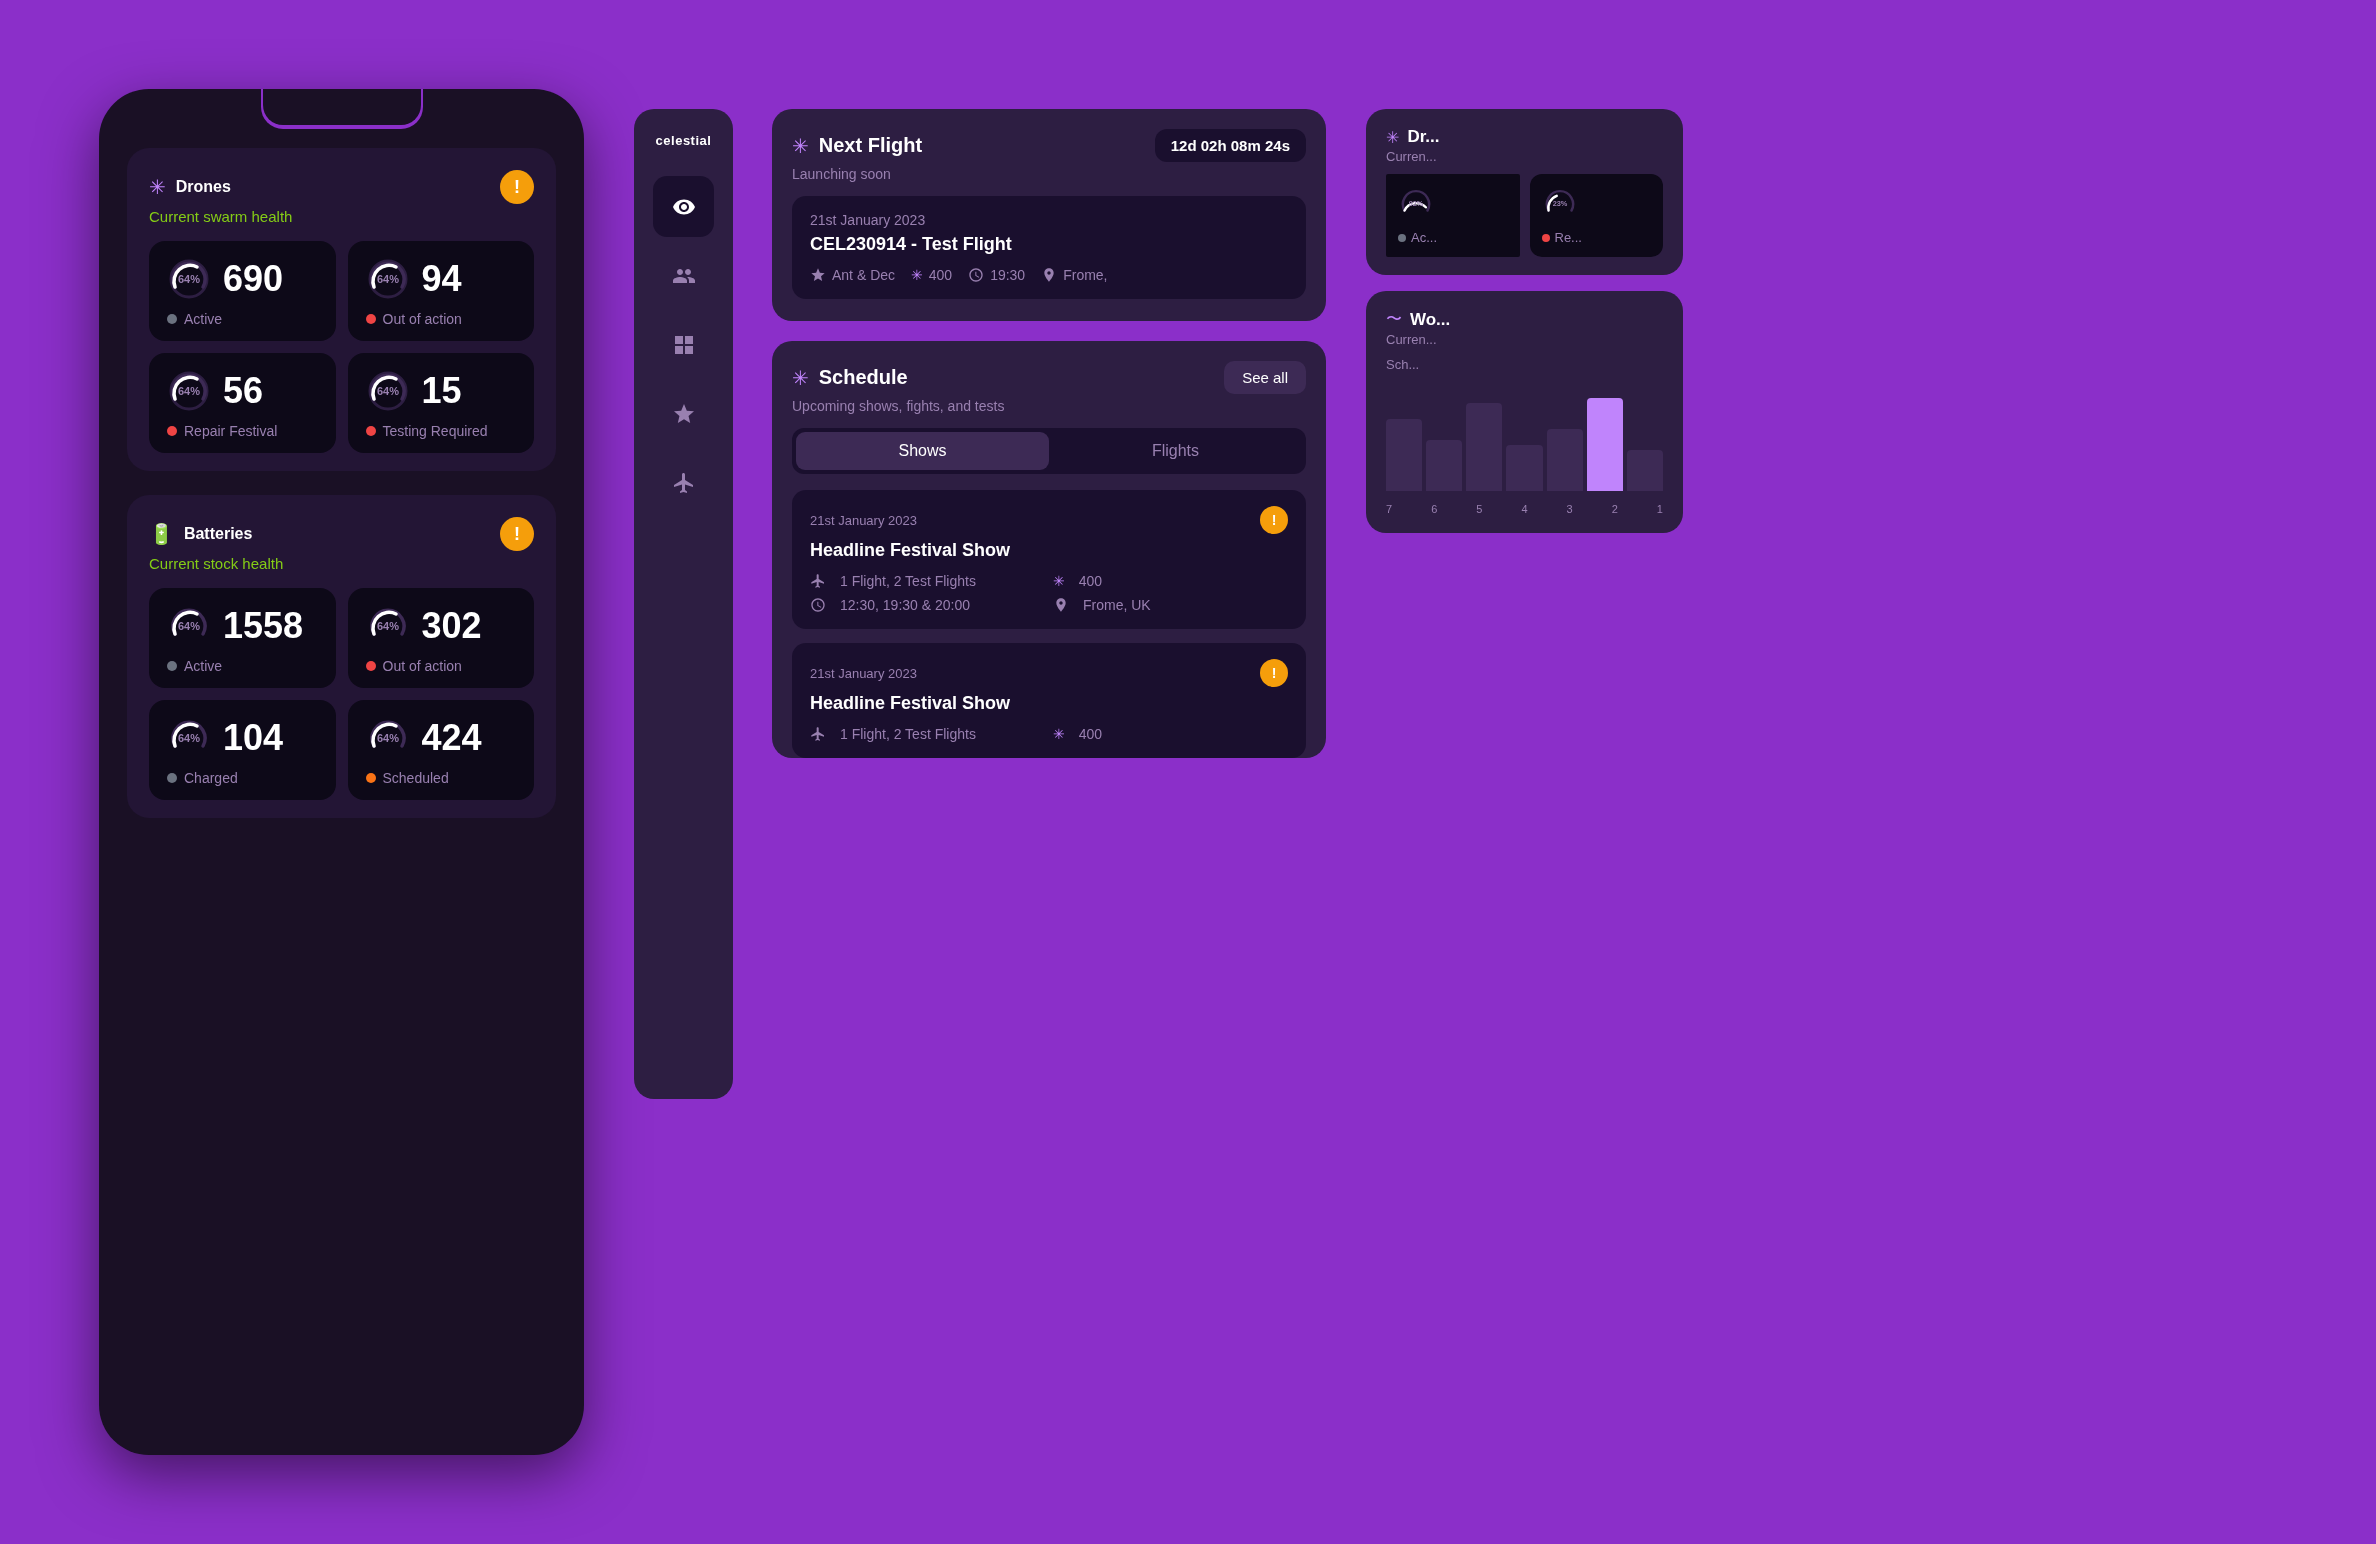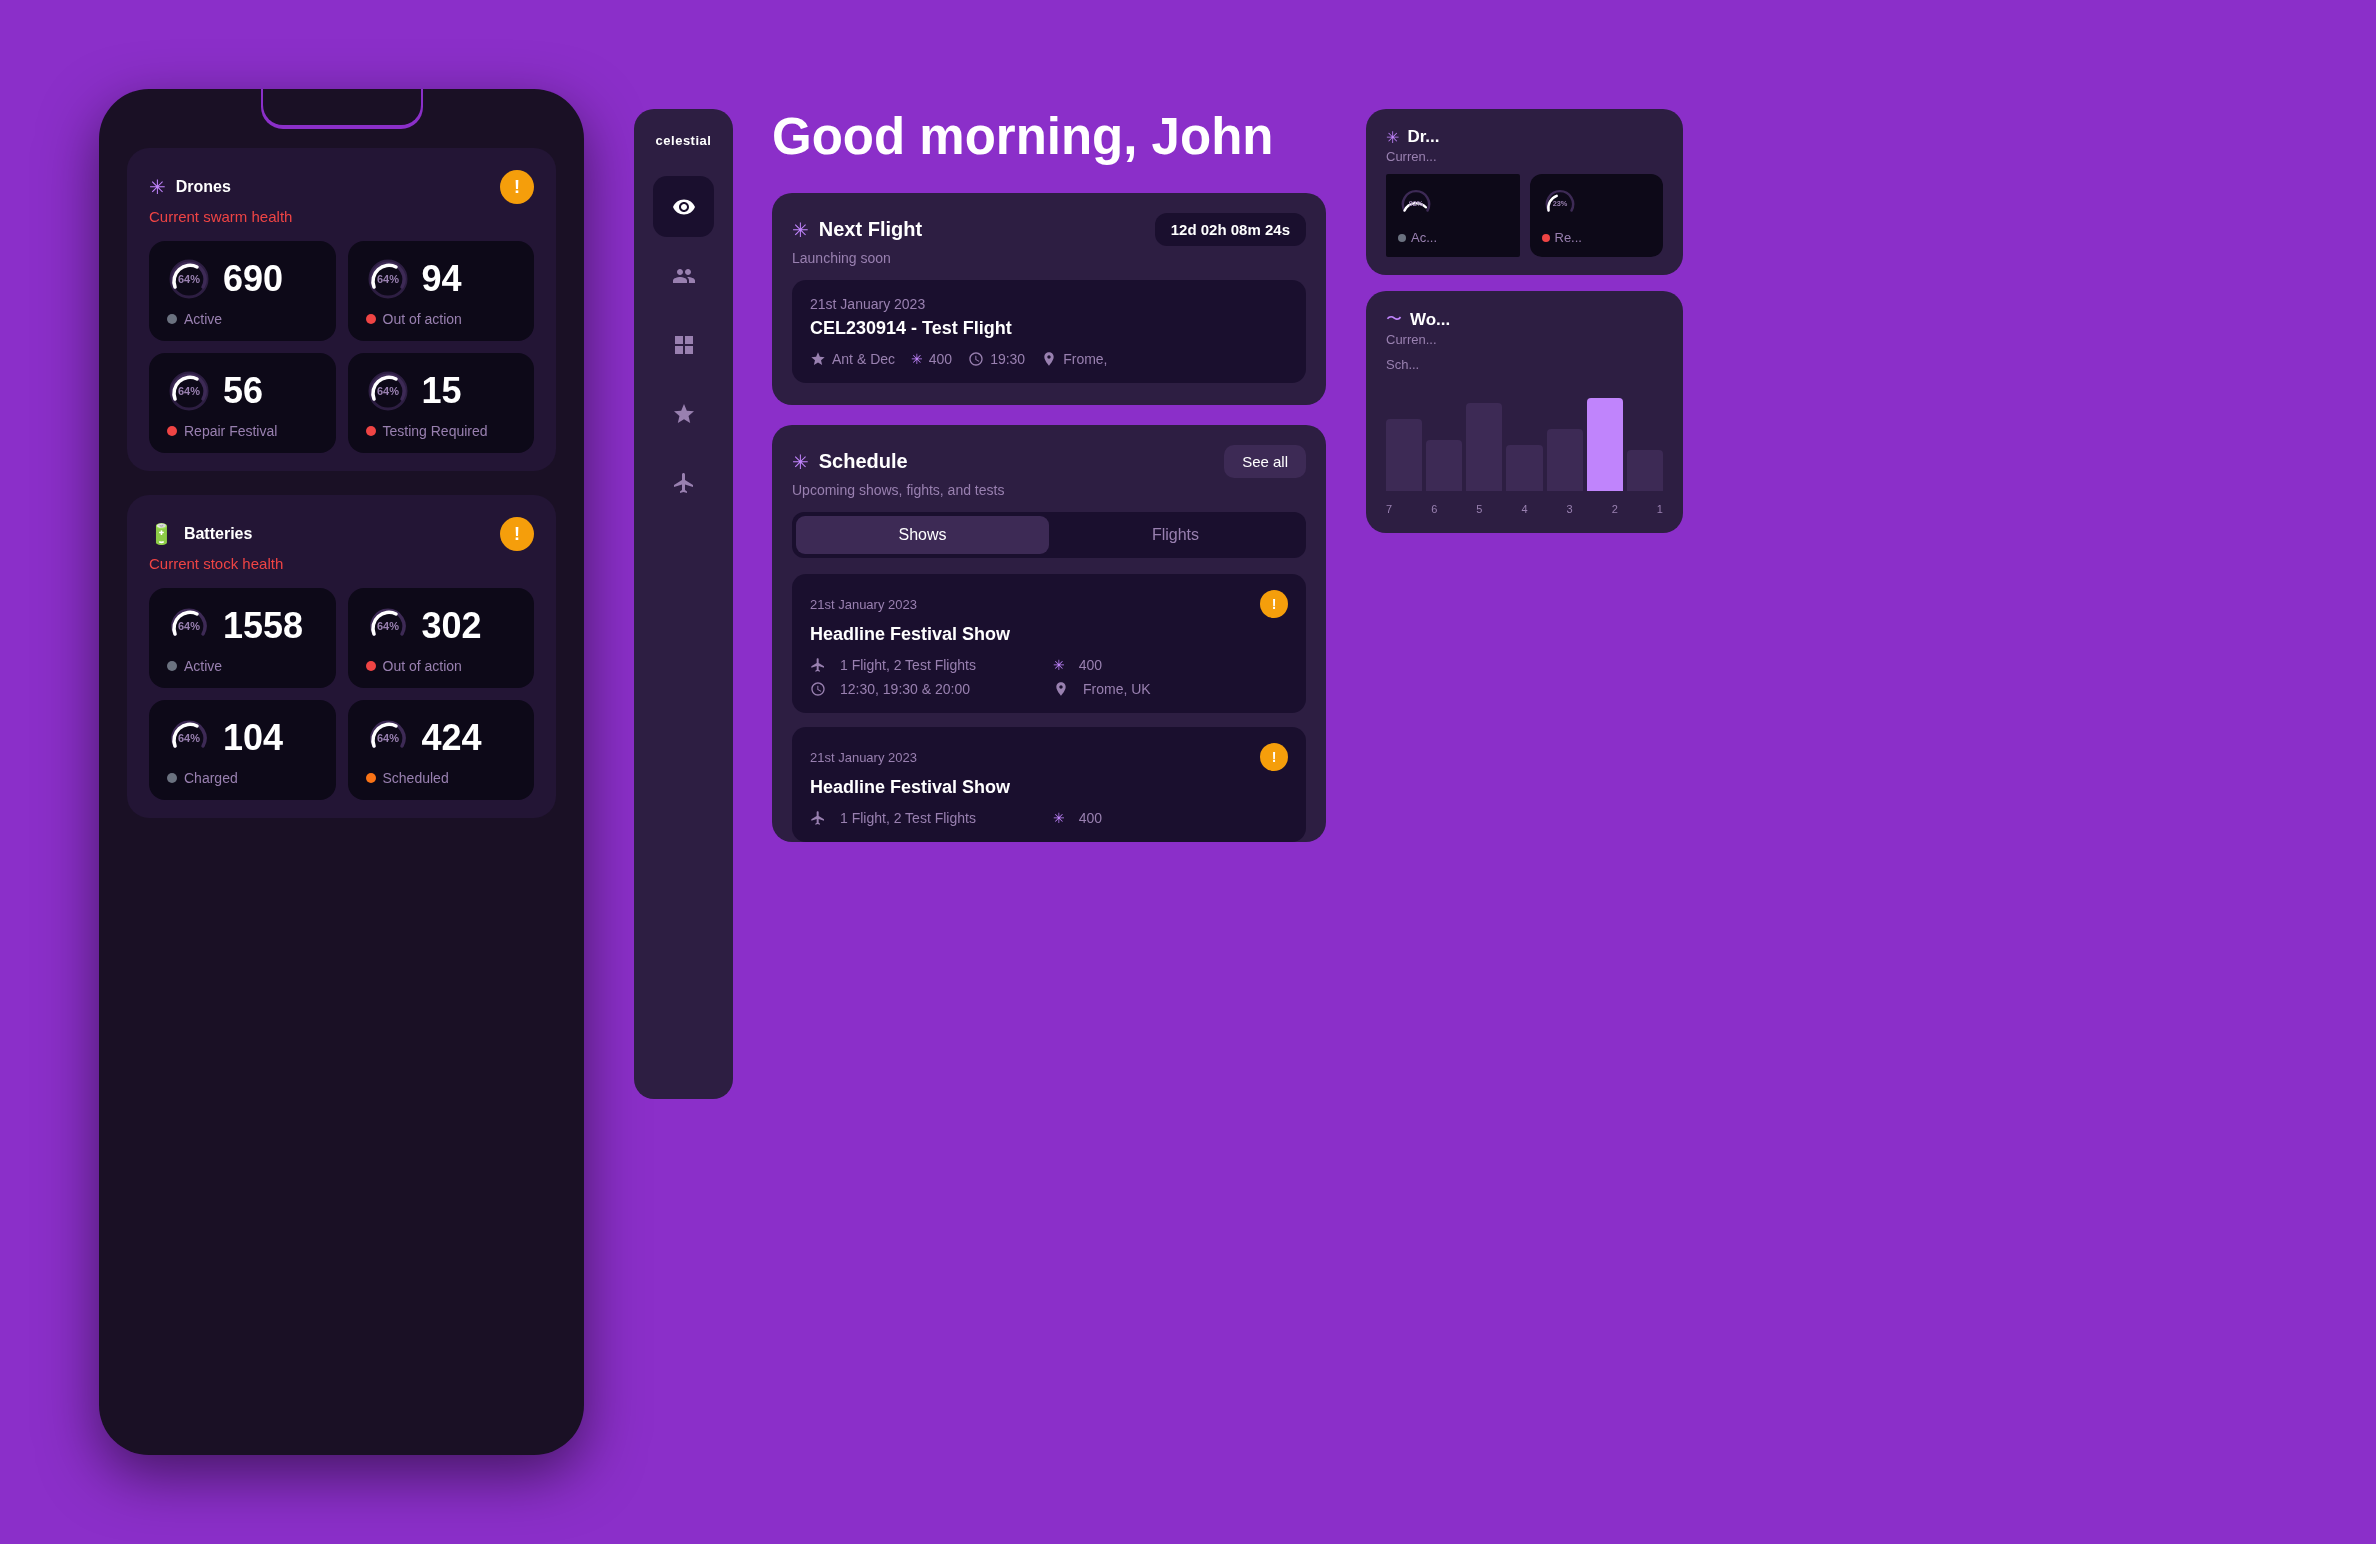--- a/index.html
+++ b/index.html
@@ -73,21 +73,21 @@
       display: flex;
       align-items: center;
       gap: 10px;
     }
     .section-title {
       color: #ffffff;
       font-size: 16px;
       font-weight: 600;
     }
     .section-subtitle {
-      color: #ef4444;
+      color: #84cc16;
       font-size: 15px;
       margin-bottom: 16px;
       margin-top: 2px;
     }
     .alert-badge {
       width: 34px;
       height: 34px;
       background: #F59E0B;
       border-radius: 50%;
       display: flex;
@@ -575,21 +575,20 @@
   </div>
 
   <div class="sidebar-item">
     <svg width="24" height="24" viewBox="0 0 24 24" fill="currentColor">
       <path d="M21 16v-2l-8-5V3.5c0-.83-.67-1.5-1.5-1.5S10 2.67 10 3.5V9l-8 5v2l8-2.5V19l-2 1.5V22l3.5-1 3.5 1v-1.5L13 19v-5.5l8 2.5z"></path>
     </svg>
   </div>
 </div>
 
 <div class="main-content">
-  <h1 class="greeting">Good morning, John</h1>
 
   <div class="next-flight-card">
     <div class="card-header">
       <div class="card-title-row">
         <span class="sparkle">✳</span>
         <span class="card-title">Next Flight</span>
       </div>
       <div class="timer-badge">12d 02h 08m 24s</div>
     </div>
     <div class="card-subtitle">Launching soon</div>

